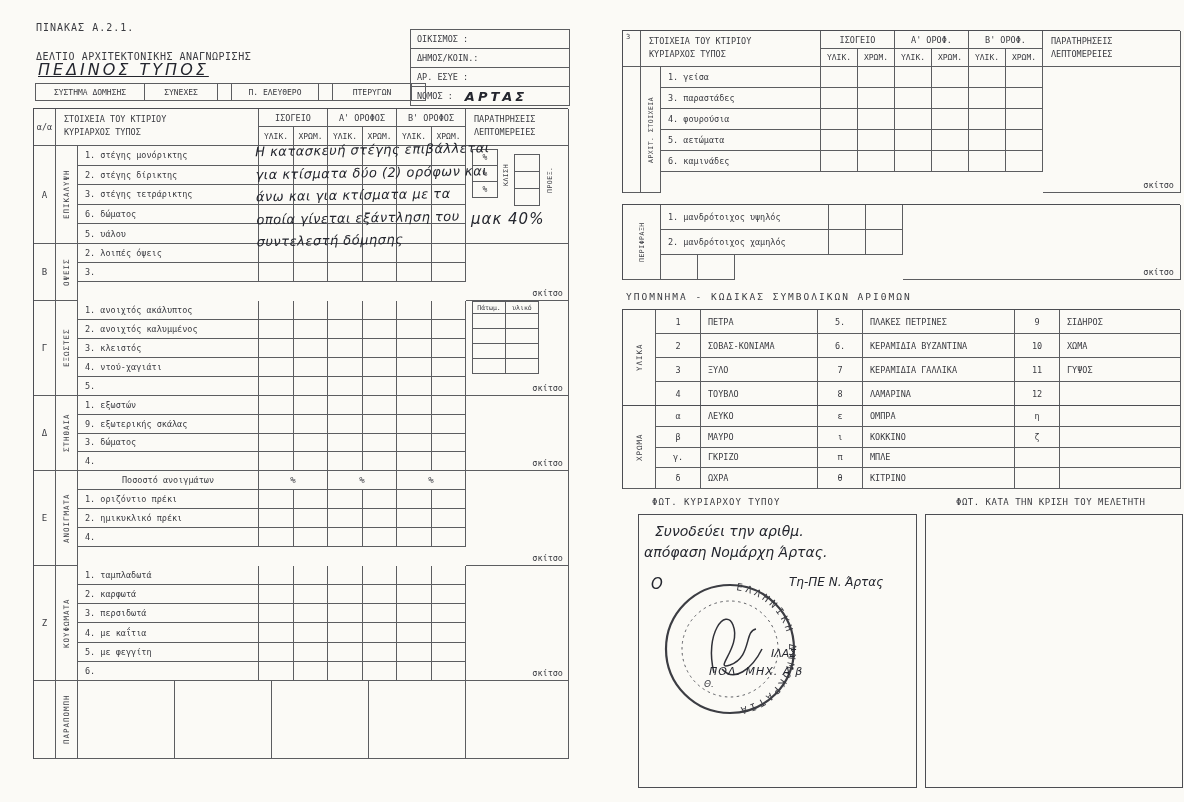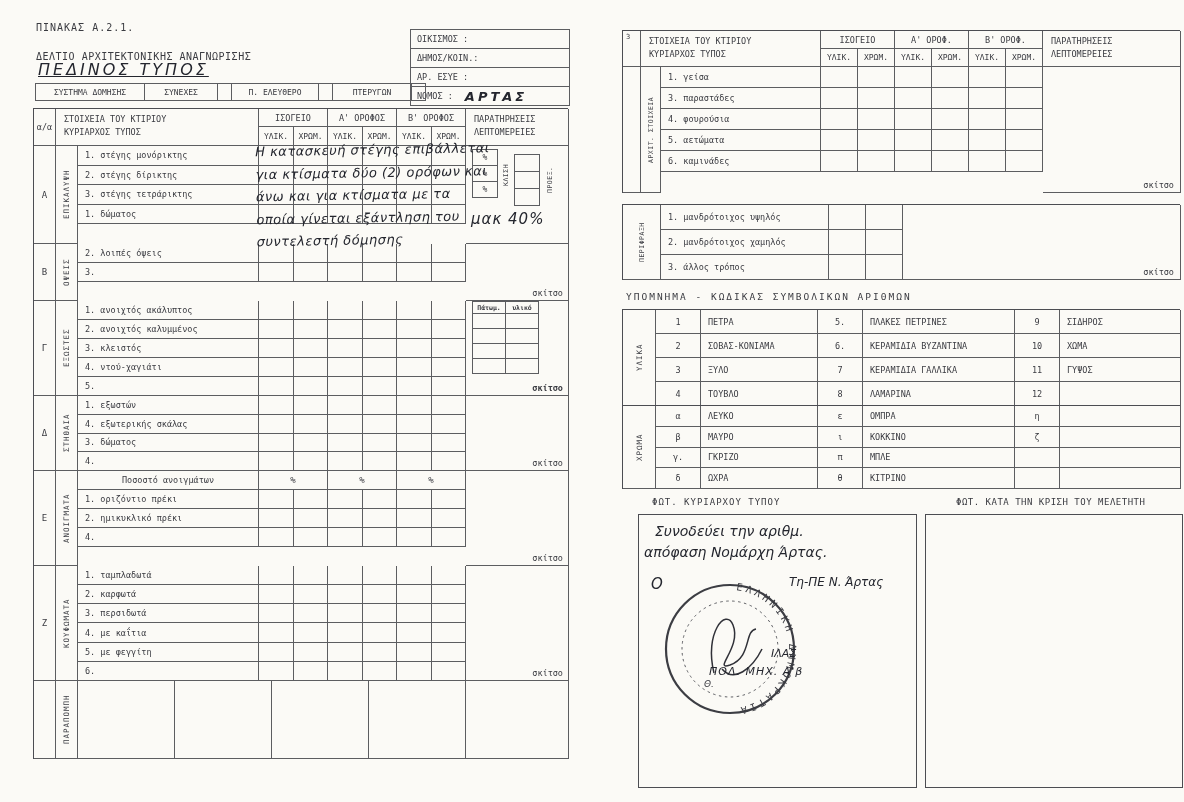--- a/index.html
+++ b/index.html
@@ -119,21 +119,30 @@
           <div class="row" style="height: 19.6px; flex: 0 0 auto;">
             <div class="cell t rl" style="width: 181px;">3. στέγης τετράρικτης</div>
             <div class="cell" style="width: 35px;"></div>
             <div class="cell" style="width: 34px;"></div>
             <div class="cell" style="width: 35px;"></div>
             <div class="cell" style="width: 34px;"></div>
             <div class="cell" style="width: 35px;"></div>
             <div class="cell" style="width: 34px;"></div>
           </div>
           <div class="row" style="height: 19.6px; flex: 0 0 auto;">
-            <div class="cell t rl" style="width: 181px;">1. δώματος</div>
+            <div class="cell t rl" style="width: 181px;">6. δώματος</div>
+            <div class="cell" style="width: 35px;"></div>
+            <div class="cell" style="width: 34px;"></div>
+            <div class="cell" style="width: 35px;"></div>
+            <div class="cell" style="width: 34px;"></div>
+            <div class="cell" style="width: 35px;"></div>
+            <div class="cell" style="width: 34px;"></div>
+          </div>
+          <div class="row" style="height: 19.6px; flex: 0 0 auto;">
+            <div class="cell t rl" style="width: 181px;">5. υάλου</div>
             <div class="cell" style="width: 35px;"></div>
             <div class="cell" style="width: 34px;"></div>
             <div class="cell" style="width: 35px;"></div>
             <div class="cell" style="width: 34px;"></div>
             <div class="cell" style="width: 35px;"></div>
             <div class="cell" style="width: 34px;"></div>
           </div>
         </div>
         <div class="cell rel" style="width: 103px;">
           <div class="abs colflex stack" style="left: 6px; top: 3px; width: 26px;">
@@ -229,21 +238,21 @@
           <div class="row" style="height: 19px; flex: 0 0 auto;">
             <div class="cell t rl" style="width: 181px;">5.</div>
             <div class="cell" style="width: 35px;"></div>
             <div class="cell" style="width: 34px;"></div>
             <div class="cell" style="width: 35px;"></div>
             <div class="cell" style="width: 34px;"></div>
             <div class="cell" style="width: 35px;"></div>
             <div class="cell" style="width: 34px;"></div>
           </div>
         </div>
-        <div class="cell rel" style="width: 103px; font-weight: bold;">
+        <div class="cell rel" style="width: 103px;">
           <div class="abs colflex" style="left: 6px; top: 0px;">
             <div class="row">
               <div class="cell2 t cc" style="width: 34px; height: 13px; font-size: 6.5px; margin-left: 0px;">Πάτωμ.</div>
               <div class="cell2 t cc" style="width: 34px; height: 13px; font-size: 6.5px; margin-left: -1px;">υλικό</div>
             </div>
             <div class="row" style="margin-top: -1px;">
               <div class="cell2" style="width: 34px; height: 16px; margin-left: 0px;"></div>
               <div class="cell2" style="width: 34px; height: 16px; margin-left: -1px;"></div>
             </div>
             <div class="row" style="margin-top: -1px;">
@@ -271,21 +280,21 @@
           <div class="row" style="height: 18.75px; flex: 0 0 auto;">
             <div class="cell t rl" style="width: 181px;">1. εξωστών</div>
             <div class="cell" style="width: 35px;"></div>
             <div class="cell" style="width: 34px;"></div>
             <div class="cell" style="width: 35px;"></div>
             <div class="cell" style="width: 34px;"></div>
             <div class="cell" style="width: 35px;"></div>
             <div class="cell" style="width: 34px;"></div>
           </div>
           <div class="row" style="height: 18.75px; flex: 0 0 auto;">
-            <div class="cell t rl" style="width: 181px;">4. εξωτερικής σκάλας</div>
+            <div class="cell t rl" style="width: 181px;">9. εξωτερικής σκάλας</div>
             <div class="cell" style="width: 35px;"></div>
             <div class="cell" style="width: 34px;"></div>
             <div class="cell" style="width: 35px;"></div>
             <div class="cell" style="width: 34px;"></div>
             <div class="cell" style="width: 35px;"></div>
             <div class="cell" style="width: 34px;"></div>
           </div>
           <div class="row" style="height: 18.75px; flex: 0 0 auto;">
             <div class="cell t rl" style="width: 181px;">3. δώματος</div>
             <div class="cell" style="width: 35px;"></div>
@@ -536,21 +545,20 @@
           <div class="cell t rl" style="width: 168px;">1. μανδρότοιχος υψηλός</div>
           <div class="cell" style="width: 37px;"></div>
           <div class="cell" style="width: 37px;"></div>
         </div>
         <div class="row" style="flex: 1 1 0%;">
           <div class="cell t rl" style="width: 168px;">2. μανδρότοιχος χαμηλός</div>
           <div class="cell" style="width: 37px;"></div>
           <div class="cell" style="width: 37px;"></div>
         </div>
         <div class="row" style="flex: 1 1 0%;">
-          <div class="cell t rl" style="width: 168px;">3. άλλος τρόπος</div>
           <div class="cell" style="width: 37px;"></div>
           <div class="cell" style="width: 37px;"></div>
         </div>
       </div>
       <div class="cell rel" style="width: 278px;">
         <div class="abs t sk" style="right: 6px; bottom: 2px;">σκίτσο</div>
       </div>
     </div>
 
   <div class="abs t" style="left:626px;top:291px;font-size:9.5px;letter-spacing:2px">ΥΠΟΜΝΗΜΑ - ΚΩΔΙΚΑΣ ΣΥΜΒΟΛΙΚΩΝ ΑΡΙΘΜΩΝ</div>

